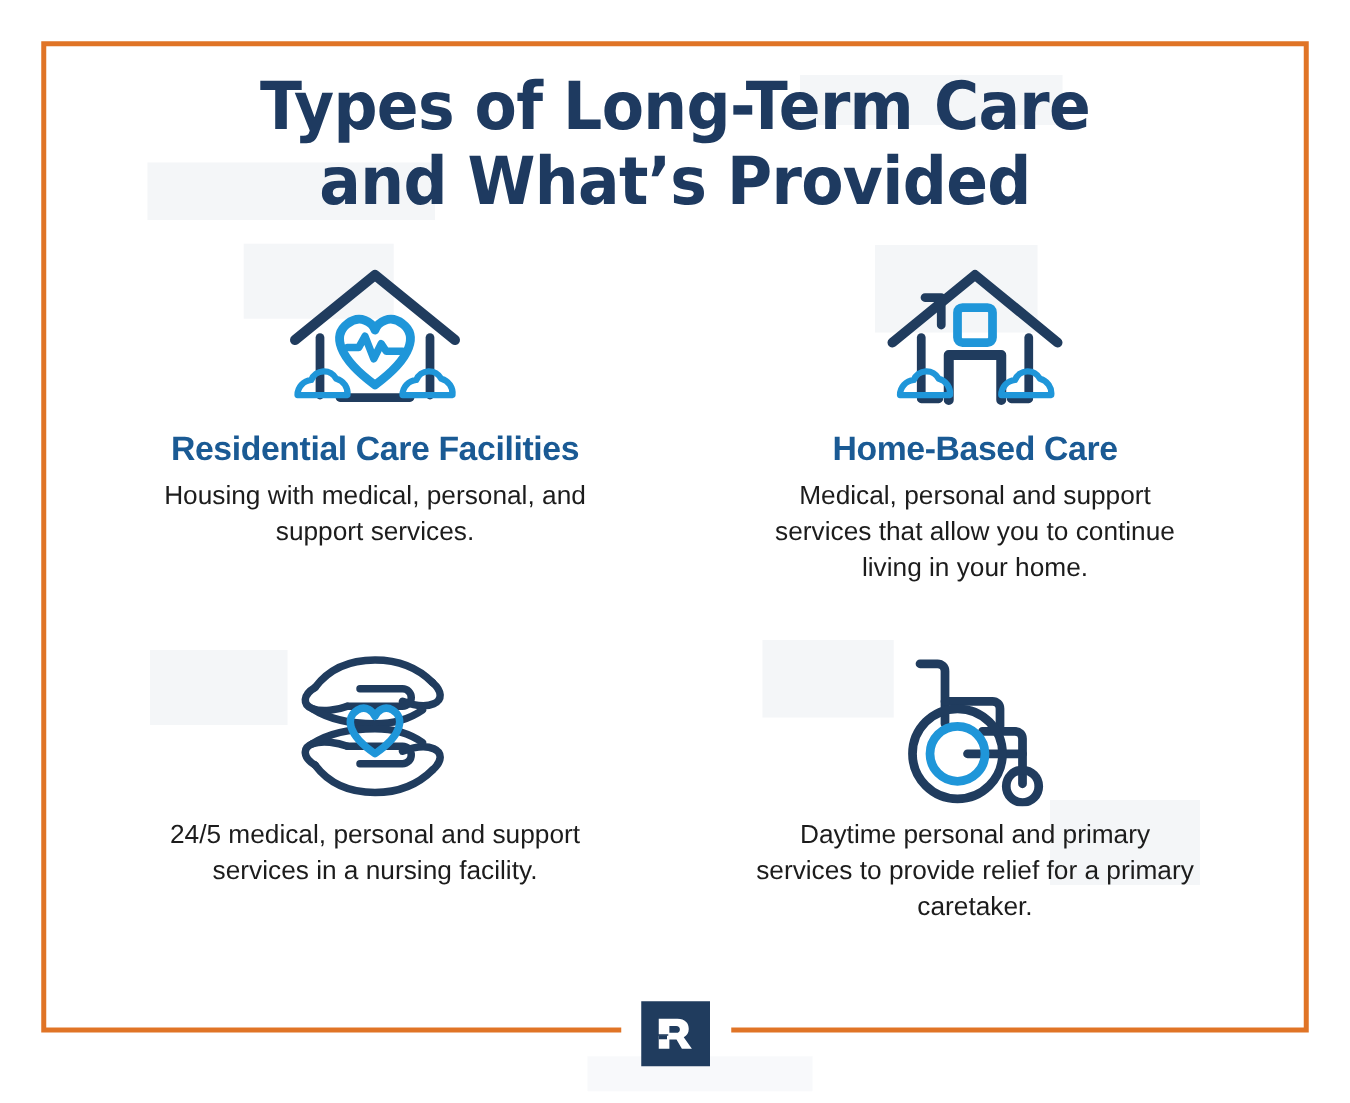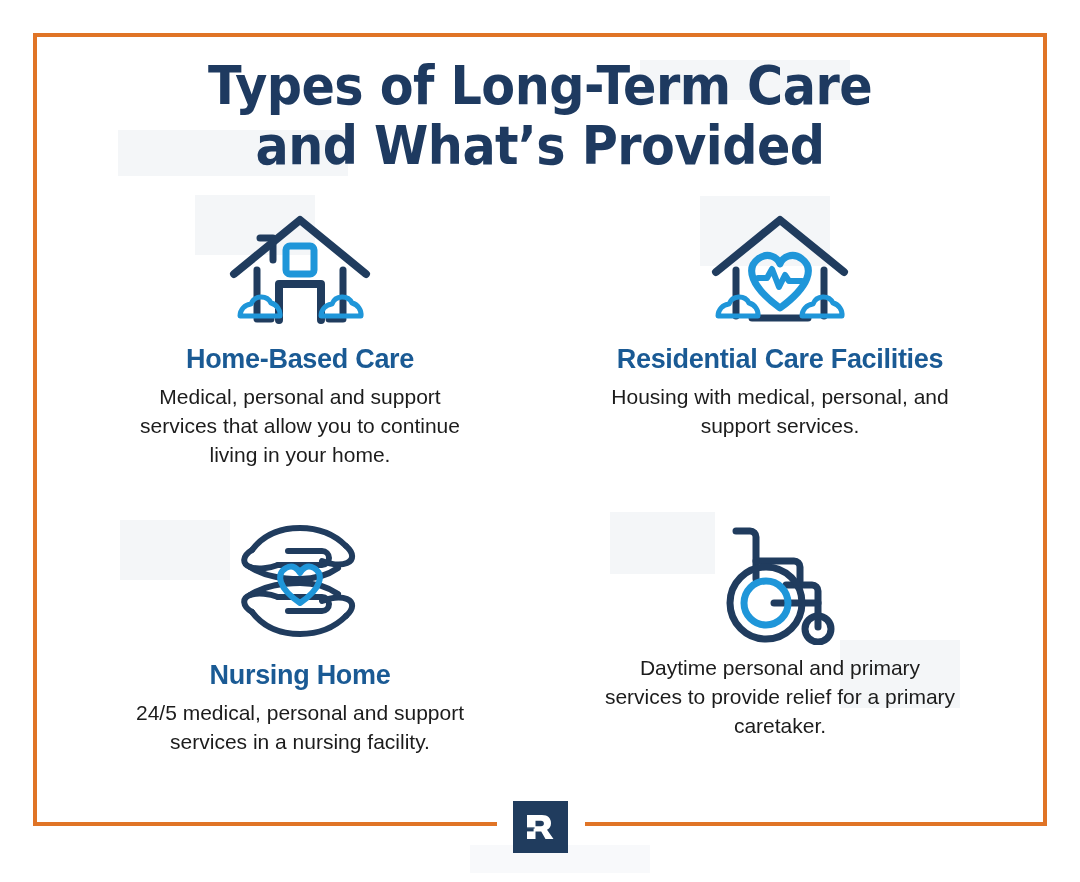--- a/index.html
+++ b/index.html
@@ -159,63 +159,63 @@
   </div>
 
   <div class="grid">
 
     <div class="row row-1">
 
       <div class="cell">
         <div class="icon-wrap">
           <svg width="148" height="116" viewBox="0 0 148 116" fill="none">
 
+            <path d="M10 60 L74 8 L138 60" stroke="#203c5e" stroke-width="8" stroke-linecap="round" stroke-linejoin="round"></path>
+
+            <path d="M30 58 V104" stroke="#203c5e" stroke-width="7" stroke-linecap="round"></path>
+            <path d="M118 58 V104" stroke="#203c5e" stroke-width="7" stroke-linecap="round"></path>
+
+            <path d="M46 106 h56" stroke="#203c5e" stroke-width="7" stroke-linecap="round"></path>
+
+            <path d="M74 96 C 44 74 40 56 52 47 C 62 39 72 46 74 52 C 76 46 86 39 96 47 C 108 56 104 74 74 96 Z" stroke="#1f96d9" stroke-width="7" fill="none" stroke-linejoin="round"></path>
+
+            <path d="M52 66 h9 l5 -9 l7 18 l6 -12 l4 6 h13" stroke="#1f96d9" stroke-width="6" fill="none" stroke-linecap="round" stroke-linejoin="round"></path>
+
+            <path d="M12 104 a12 12 0 0 1 11 -12 a11 11 0 0 1 20 -1 a12 12 0 0 1 9 13 z" stroke="#1f96d9" stroke-width="5" fill="none" stroke-linejoin="round"></path>
+            <path d="M96 104 a12 12 0 0 1 11 -12 a11 11 0 0 1 20 -1 a12 12 0 0 1 9 13 z" stroke="#1f96d9" stroke-width="5" fill="none" stroke-linejoin="round"></path>
+          </svg>
+        </div>
+        <div class="card-title">Residential Care Facilities</div>
+        <div class="card-desc">Housing with medical, personal, and support services.</div>
+      </div>
+
+      <div class="cell">
+        <div class="icon-wrap">
+          <svg width="148" height="116" viewBox="0 0 148 116" fill="none">
+
             <path d="M34 26 h13 v22" stroke="#203c5e" stroke-width="7" stroke-linecap="round" stroke-linejoin="round"></path>
 
             <path d="M8 62 L74 8 L140 62" stroke="#203c5e" stroke-width="8" stroke-linecap="round" stroke-linejoin="round"></path>
 
             <path d="M31 58 V104" stroke="#203c5e" stroke-width="7" stroke-linecap="round"></path>
 
             <path d="M117 58 V104" stroke="#203c5e" stroke-width="7" stroke-linecap="round"></path>
 
             <path d="M53 108 V72 h42 v36" stroke="#203c5e" stroke-width="8" stroke-linecap="round" stroke-linejoin="round"></path>
 
             <path d="M31 107 h14 M103 107 h14" stroke="#203c5e" stroke-width="7" stroke-linecap="round"></path>
 
             <rect x="60" y="34" width="28" height="28" rx="4" stroke="#1f96d9" stroke-width="7"></rect>
 
             <path d="M14 104 a12 12 0 0 1 11 -12 a11 11 0 0 1 20 -1 a12 12 0 0 1 9 13 z" stroke="#1f96d9" stroke-width="5" fill="none" stroke-linejoin="round"></path>
             <path d="M95 104 a12 12 0 0 1 11 -12 a11 11 0 0 1 20 -1 a12 12 0 0 1 9 13 z" stroke="#1f96d9" stroke-width="5" fill="none" stroke-linejoin="round"></path>
           </svg>
         </div>
         <div class="card-title">Home-Based Care</div>
         <div class="card-desc">Medical, personal and support services that allow you to continue living in your home.</div>
-      </div>
-
-      <div class="cell">
-        <div class="icon-wrap">
-          <svg width="148" height="116" viewBox="0 0 148 116" fill="none">
-
-            <path d="M10 60 L74 8 L138 60" stroke="#203c5e" stroke-width="8" stroke-linecap="round" stroke-linejoin="round"></path>
-
-            <path d="M30 58 V104" stroke="#203c5e" stroke-width="7" stroke-linecap="round"></path>
-            <path d="M118 58 V104" stroke="#203c5e" stroke-width="7" stroke-linecap="round"></path>
-
-            <path d="M46 106 h56" stroke="#203c5e" stroke-width="7" stroke-linecap="round"></path>
-
-            <path d="M74 96 C 44 74 40 56 52 47 C 62 39 72 46 74 52 C 76 46 86 39 96 47 C 108 56 104 74 74 96 Z" stroke="#1f96d9" stroke-width="7" fill="none" stroke-linejoin="round"></path>
-
-            <path d="M52 66 h9 l5 -9 l7 18 l6 -12 l4 6 h13" stroke="#1f96d9" stroke-width="6" fill="none" stroke-linecap="round" stroke-linejoin="round"></path>
-
-            <path d="M12 104 a12 12 0 0 1 11 -12 a11 11 0 0 1 20 -1 a12 12 0 0 1 9 13 z" stroke="#1f96d9" stroke-width="5" fill="none" stroke-linejoin="round"></path>
-            <path d="M96 104 a12 12 0 0 1 11 -12 a11 11 0 0 1 20 -1 a12 12 0 0 1 9 13 z" stroke="#1f96d9" stroke-width="5" fill="none" stroke-linejoin="round"></path>
-          </svg>
-        </div>
-        <div class="card-title">Residential Care Facilities</div>
-        <div class="card-desc">Housing with medical, personal, and support services.</div>
       </div>
     </div>
 
     <div class="row row-2">
 
       <div class="cell">
         <div class="icon-wrap">
           <svg width="140" height="130" viewBox="0 0 140 130" fill="none">
 
             <g stroke="#203c5e" stroke-width="6" fill="none" stroke-linecap="round" stroke-linejoin="round">
@@ -230,21 +230,20 @@
               <path d="M22 96 C 34 112 52 118 70 118 C 88 118 104 112 116 100"></path>
               <path d="M116 100 C 124 93 124 86 117 83 C 110 80 100 82 92 85"></path>
               <path d="M22 96 C 12 90 12 82 20 79 C 28 76 40 78 48 81"></path>
               <path d="M48 81 h44 a7 7 0 0 1 0 14 h-34"></path>
               <path d="M20 79 C 34 70 52 67 70 67 C 84 67 98 71 108 78"></path>
             </g>
 
             <path d="M70 87 C 48 72 46 58 56 52 C 63 48 68 53 70 57 C 72 53 77 48 84 52 C 94 58 92 72 70 87 Z" stroke="#1f96d9" stroke-width="6" fill="none" stroke-linejoin="round"></path>
           </svg>
         </div>
-        <div class="card-title">Nursing Home</div>
         <div class="card-desc">24/5 medical, personal and support services in a nursing facility.</div>
       </div>
 
       <div class="cell">
         <div class="icon-wrap">
           <svg width="132" height="128" viewBox="0 0 132 128" fill="none">
 
             <path d="M22 14 h14 a6 6 0 0 1 6 6 V62" stroke="#203c5e" stroke-width="7" stroke-linecap="round" stroke-linejoin="round"></path>
 
             <path d="M42 44 h38 a6 6 0 0 1 6 6 v14" stroke="#203c5e" stroke-width="7" stroke-linecap="round" stroke-linejoin="round"></path>

